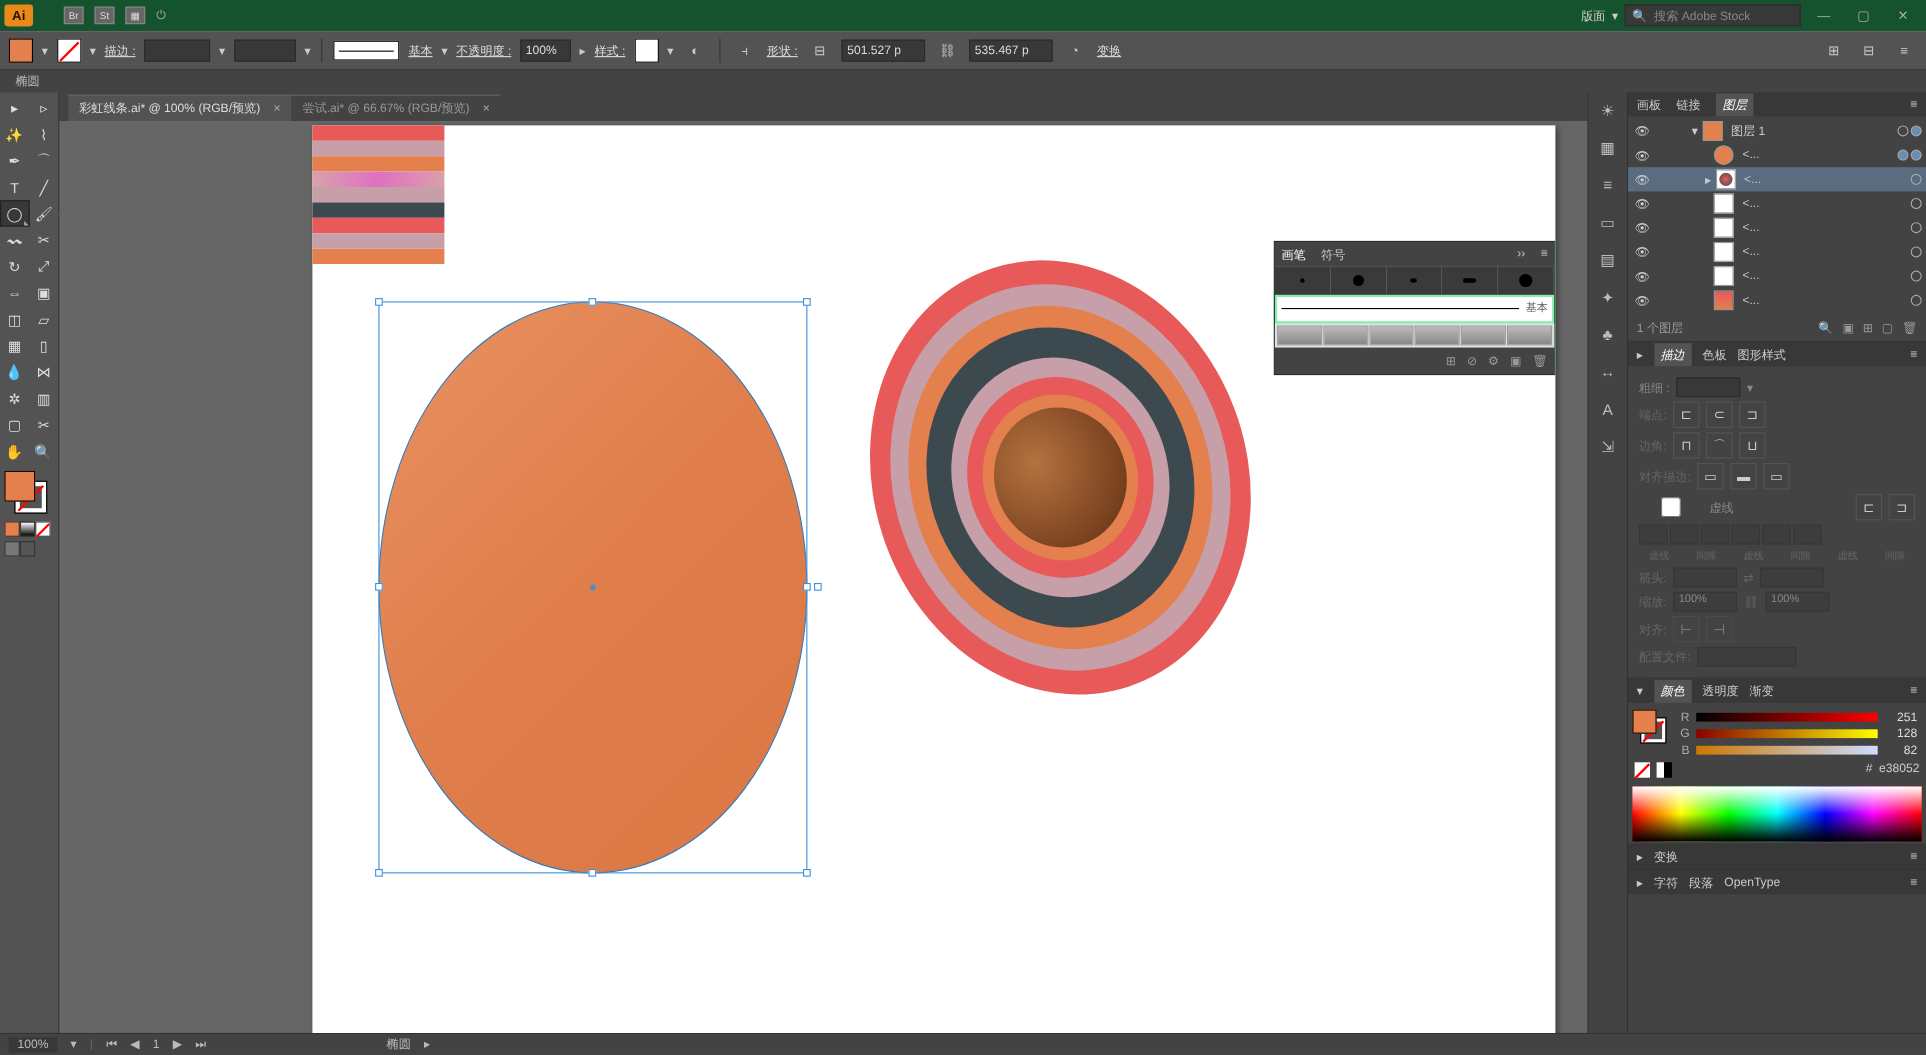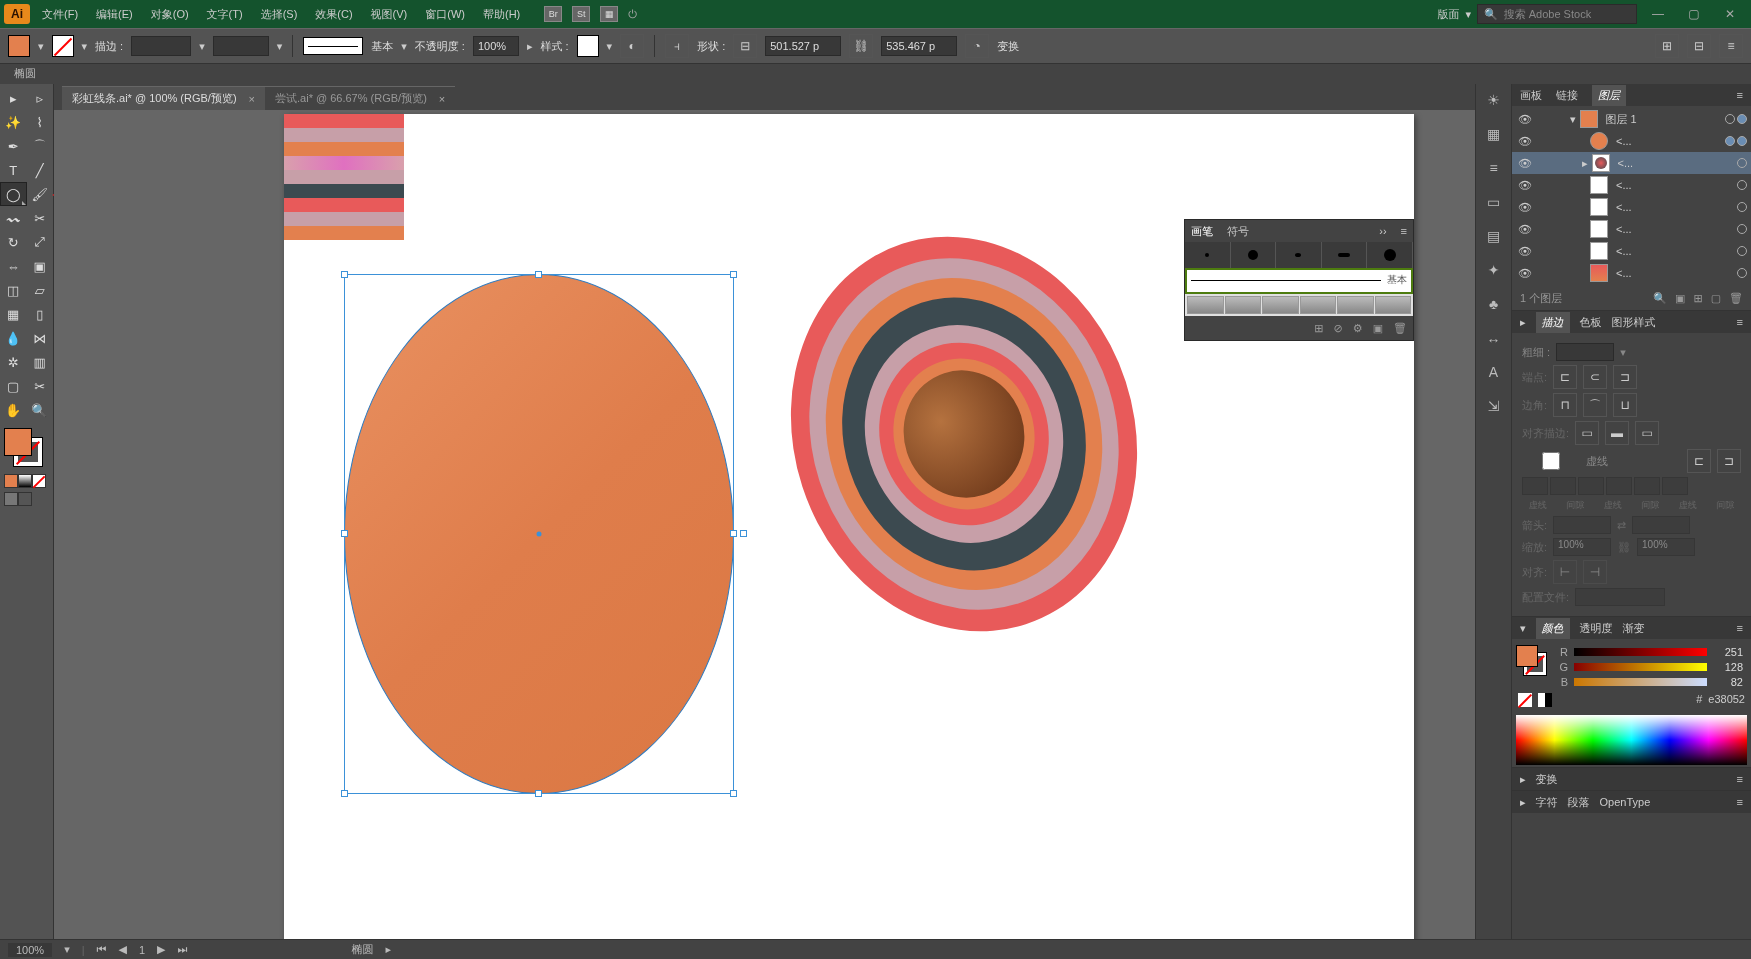--- a/index.html
+++ b/index.html
@@ -15,21 +15,21 @@
 .icon-box { width: 18px; height: 16px; background: #666; border: 1px solid #888; font-size: 9px; color: #ddd; display: flex; align-items: center; justify-content: center; }
 .win-btn { width: 30px; height: 20px; display: flex; align-items: center; justify-content: center; color: #aaa; font-size: 12px; }
 .search-stock { background: #383838; border: 1px solid #2a2a2a; height: 20px; width: 160px; padding: 0 6px; color: #888; font-size: 11px; display: flex; align-items: center; gap: 6px; }
 
 
 .controlbar { height: 36px; background: #535353; border-top: 1px solid #666; border-bottom: 1px solid #333; display: flex; align-items: center; padding: 0 8px; gap: 8px; font-size: 11px; }
 .swatch { width: 22px; height: 22px; border: 1px solid #000; }
 .swatch.fill { background: #E3804E; }
 .swatch.stroke { background: #fff; position: relative; }
 .swatch.stroke::after { content: ""; position: absolute; left: -2px; right: -2px; top: 50%; border-top: 2px solid red; transform: rotate(-45deg); }
-.ctrl-label { color: #ddd; }
+.ctrl-label { color: #ddd; text-decoration: underline; }
 .ctrl-input { background: #383838; border: 1px solid #2a2a2a; height: 20px; width: 60px; color: #ddd; padding: 0 4px; display: flex; align-items: center; }
 .ctrl-sep { width: 1px; height: 22px; background: #333; margin: 0 2px; }
 .stroke-preview { width: 60px; height: 18px; background: #fff; border: 1px solid #000; position: relative; }
 .stroke-preview::after { content: ""; position: absolute; left: 4px; right: 4px; top: 8px; border-top: 1px solid #000; }
 .icon-btn { width: 24px; height: 24px; border: 1px solid #555; display: flex; align-items: center; justify-content: center; color: #ccc; font-size: 12px; cursor: default; }
 
 
 .toolname { height: 20px; background: #434343; padding: 2px 14px; color: #bbb; font-size: 11px; }
 
 
@@ -63,39 +63,39 @@
 .selection-box { position: absolute; border: 1px solid #3b91d8; }
 .sel-handle { position: absolute; width: 7px; height: 7px; background: #fff; border: 1px solid #3b91d8; }
 .center-dot { position: absolute; width: 5px; height: 5px; background: #3b91d8; border-radius: 50%; left: 50%; top: 50%; transform: translate(-50%,-50%); }
 .big-ellipse { position: absolute; border-radius: 50%; background: linear-gradient(135deg, #E99161 0%, #DF7D4B 50%, #DB7843 100%); border: 1px solid #2f7bbf; }
 
 
 .rings { position: absolute; transform: rotate(-18deg); }
 .ring { position: absolute; border-radius: 50%; }
 
 
-.brushes-panel { position: absolute; right: 0; top: 105px; width: 230px; background: #4d7c0f; border: 1px solid #2a2a2a; }
+.brushes-panel { position: absolute; right: 0; top: 105px; width: 256px; background: #86efac; border: 1px solid #2a2a2a; }
 .panel-tabs { display: flex; background: #434343; height: 22px; align-items: center; padding: 0 6px; gap: 14px; font-size: 11px; }
 .panel-tabs .active { color: #fff; }
 .brush-row { display: flex; background: #3a3a3a; height: 26px; align-items: center; }
 .brush-cell { flex: 1; height: 100%; display: flex; align-items: center; justify-content: center; border-right: 1px solid #555; }
 .dot { border-radius: 50%; background: #000; }
 .brush-basic { background: #fff; height: 22px; position: relative; margin: 2px; }
 .brush-basic::after { content: ""; position: absolute; left: 4px; right: 30px; top: 10px; border-top: 1px solid #000; }
 .brush-label { position: absolute; right: 4px; top: 3px; font-size: 10px; color: #555; }
 .brush-thumbs { display: flex; background: #e0e0e0; padding: 2px; gap: 1px; }
 .brush-thumb { flex: 1; height: 18px; background: linear-gradient(#bbb,#888); border: 1px solid #999; }
 .panel-footer { height: 24px; background: #434343; display: flex; justify-content: flex-end; align-items: center; padding: 0 6px; gap: 10px; color: #999; }
 
 
 .right-dock { width: 36px; background: #434343; display: flex; flex-direction: column; align-items: center; padding-top: 6px; gap: 14px; border-left: 1px solid #333; }
 .dock-ic { width: 20px; height: 20px; color: #bbb; display: flex; align-items: center; justify-content: center; font-size: 14px; }
 
 
-.right-panels { width: 240px; background: #434343; display: flex; flex-direction: column; font-size: 11px; border-left: 1px solid #333; }
+.right-panels { width: 272px; background: #434343; display: flex; flex-direction: column; font-size: 11px; border-left: 1px solid #333; }
 .p-tabs { display: flex; background: #383838; height: 22px; align-items: center; padding: 0 8px; gap: 14px; }
 .p-tabs span.active { color: #fff; background: #535353; padding: 3px 6px; font-style: italic; }
 .layers { background: #434343; padding: 2px 0; }
 .layer-row { display: flex; align-items: center; height: 22px; padding: 0 4px; gap: 4px; }
 .layer-row.selected { background: #5a6c80; }
 .eye { width: 18px; text-align: center; color: #ccc; }
 .layer-thumb { width: 18px; height: 18px; border: 1px solid #999; background: #fff; display: flex; align-items: center; justify-content: center; }
 .layer-name { flex: 1; padding-left: 4px; }
 .layer-circle { width: 10px; height: 10px; border: 1px solid #aaa; border-radius: 50%; }
 .layer-circle.filled { background: #6a8db3; }
@@ -128,31 +128,20 @@
 
 .statusbar { height: 20px; background: #434343; border-top: 1px solid #333; display: flex; align-items: center; padding: 0 8px; gap: 12px; font-size: 11px; color: #bbb; }
 .statusbar .zoom { background: #383838; padding: 1px 8px; }
 .statusbar .sep { color: #666; }
 </style>
 </head>
 <body>
 
 <div class="topbar">
   <div class="ai-logo">Ai</div>
-  <div class="menu">
-    <span>文件(F)</span>
-    <span>编辑(E)</span>
-    <span>对象(O)</span>
-    <span>文字(T)</span>
-    <span>选择(S)</span>
-    <span>效果(C)</span>
-    <span>视图(V)</span>
-    <span>窗口(W)</span>
-    <span>帮助(H)</span>
-  </div>
   <div class="top-icons">
     <div class="icon-box">Br</div>
     <div class="icon-box">St</div>
     <div class="icon-box">▦</div>
     <div style="color:#aaa;">⏻</div>
   </div>
   <div class="top-right">
     <span>版面</span>
     <span>▾</span>
     <div class="search-stock">

